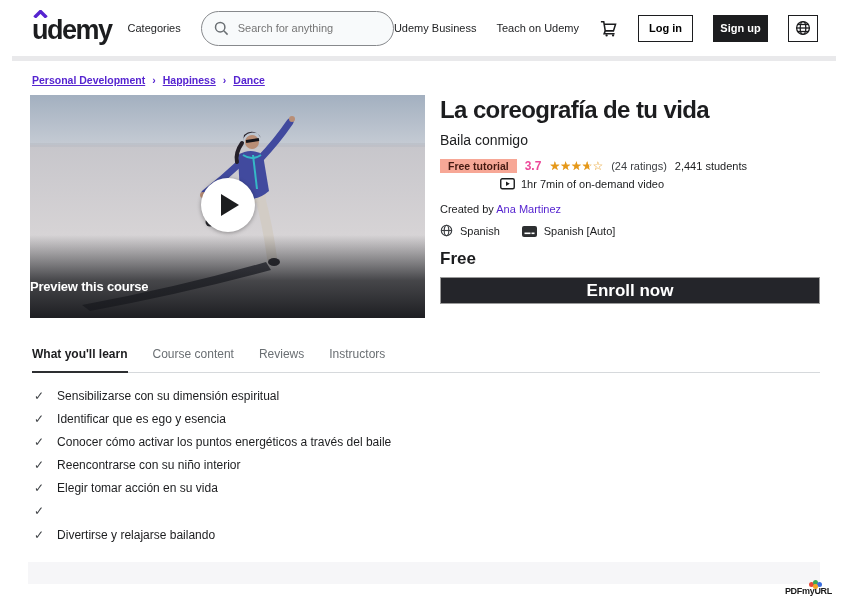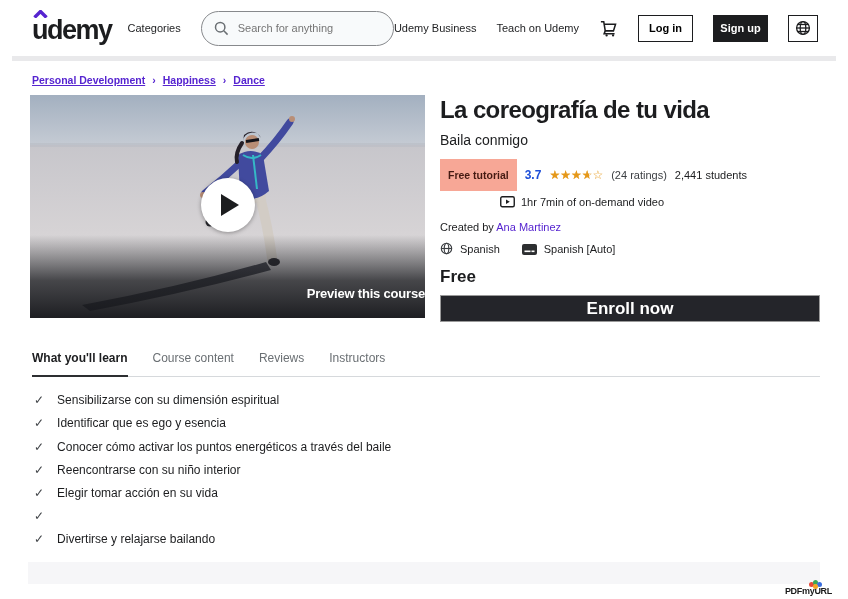--- a/index.html
+++ b/index.html
@@ -32,29 +32,29 @@
 
   
   .hero { display:flex; margin:9px 28px 0 30px; }
   .preview { position:relative; width:395px; height:223px; flex:none; overflow:hidden; cursor:pointer; }
   .preview svg.scene { position:absolute; inset:0; display:block; }
   .play-btn { position:absolute; left:50%; top:110px; transform:translate(-50%,-50%);
               width:54px; height:54px; border-radius:50%; background:#fff; display:flex; align-items:center; justify-content:center;
               box-shadow:0 1px 4px rgba(0,0,0,.35); }
   .play-tri { width:0; height:0; border-top:11px solid transparent; border-bottom:11px solid transparent;
               border-left:18px solid #1c1d1f; margin-left:5px; }
-  .preview-label { position:absolute; left:0; right:0; bottom:17px; text-align:right; color:#fff;
+  .preview-label { position:absolute; left:0; right:0; bottom:24px; text-align:left; color:#fff;
                    font-size:13px; font-weight:bold; letter-spacing:-0.2px; }
 
   .info { flex:1; padding-left:15px; padding-top:2px; }
   .course-title { font-size:24px; font-weight:bold; letter-spacing:-0.6px; line-height:1.1; }
   .course-subtitle { font-size:14px; margin-top:9px; }
   .meta-row { display:flex; align-items:center; gap:8px; margin-top:11px; }
-  .badge { background:#f7a796; color:#451a12; font-size:10.5px; font-weight:bold; padding:10px 8px; white-space:nowrap; }
-  .rating-num { color:#1d4ed8; font-size:12px; font-weight:bold; }
+  .badge { background:#f7a796; color:#451a12; font-size:10.5px; font-weight:bold; padding:1px 8px; white-space:nowrap; }
+  .rating-num { color:#ec4899; font-size:12px; font-weight:bold; }
   .stars { position:relative; display:inline-block; font-size:12px; line-height:1; color:#e59819; letter-spacing:0; }
   .stars .fill { position:absolute; left:0; top:0; overflow:hidden; white-space:nowrap; color:#e59819; }
   .ratings-count { font-size:11px; color:#3b3e42; }
   .students { font-size:11px; color:#1c1d1f; }
   .duration-row { display:flex; align-items:center; gap:6px; margin:5px 0 0 60px; font-size:11px; }
   .created-row { margin-top:13px; font-size:11px; }
   .link-purple { color:#5624d0; cursor:pointer; }
   .lang-row { display:flex; align-items:flex-end; gap:7px; margin-top:9px; font-size:11px; }
   .lang-row .gap { width:8px; }
   .price { font-size:17px; font-weight:bold; margin-top:12px; }

